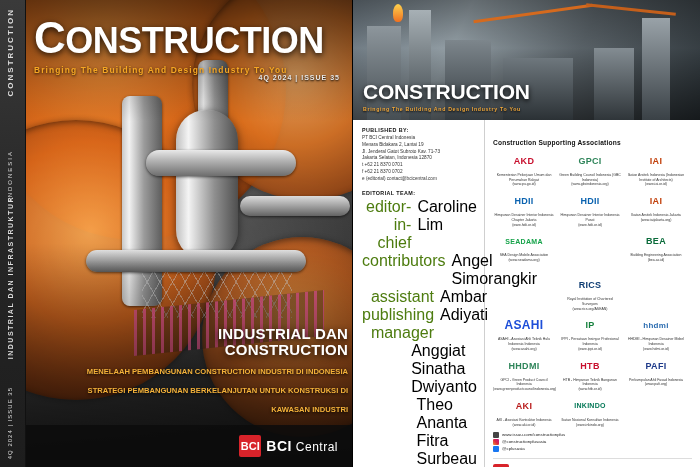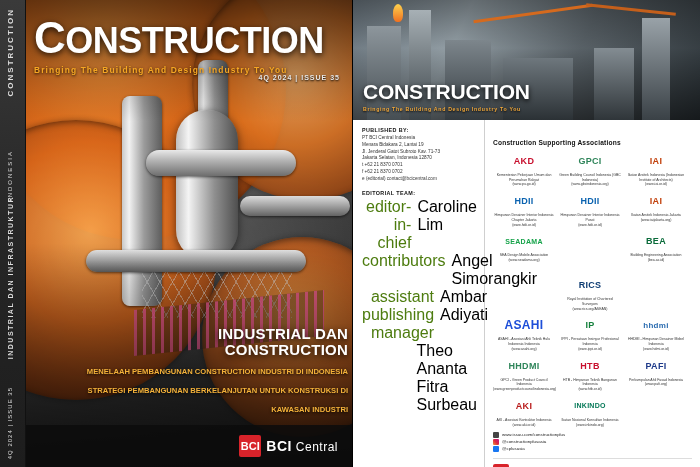--- a/index.html
+++ b/index.html
@@ -340,20 +340,24 @@
           <div class="two-col">
             <div class="c muted">contributors</div>
             <div class="c">Angel Simorangkir</div>
           </div>
           <div class="two-col">
             <div class="c muted">assistant publishing manager</div>
             <div class="c">Ambar Adiyati</div>
           </div>
           <div class="two-col">
             <div class="c muted"></div>
+            <div class="c">Anggiat Sinatha Dwiyanto</div>
+          </div>
+          <div class="two-col">
+            <div class="c muted"></div>
             <div class="c">Theo Ananta Fitra Surbeau</div>
           </div>
         </div>
 
       </div>
 
       <div class="col-right">
         <div class="sec-title">Construction Supporting Associations</div>
 
         <div class="assoc-grid">

